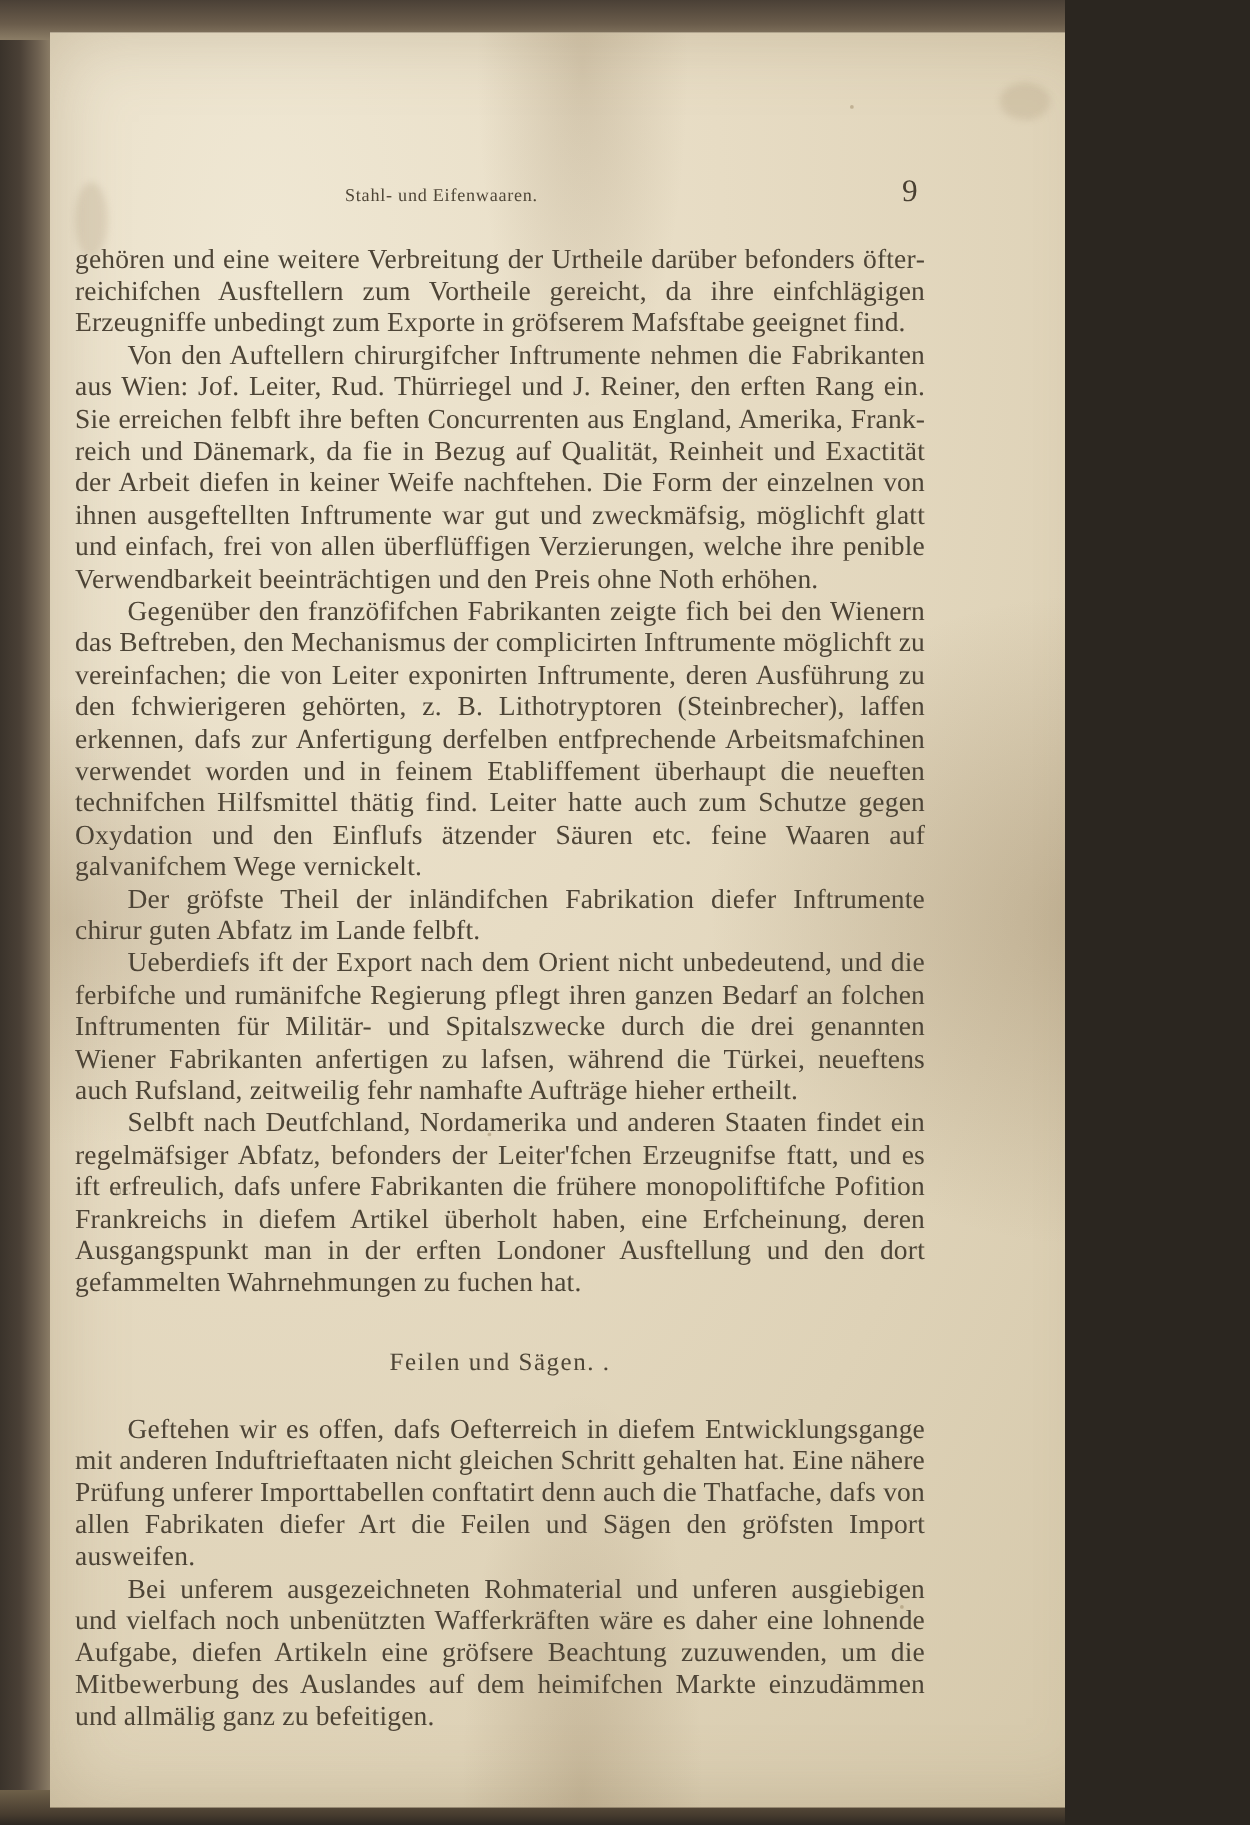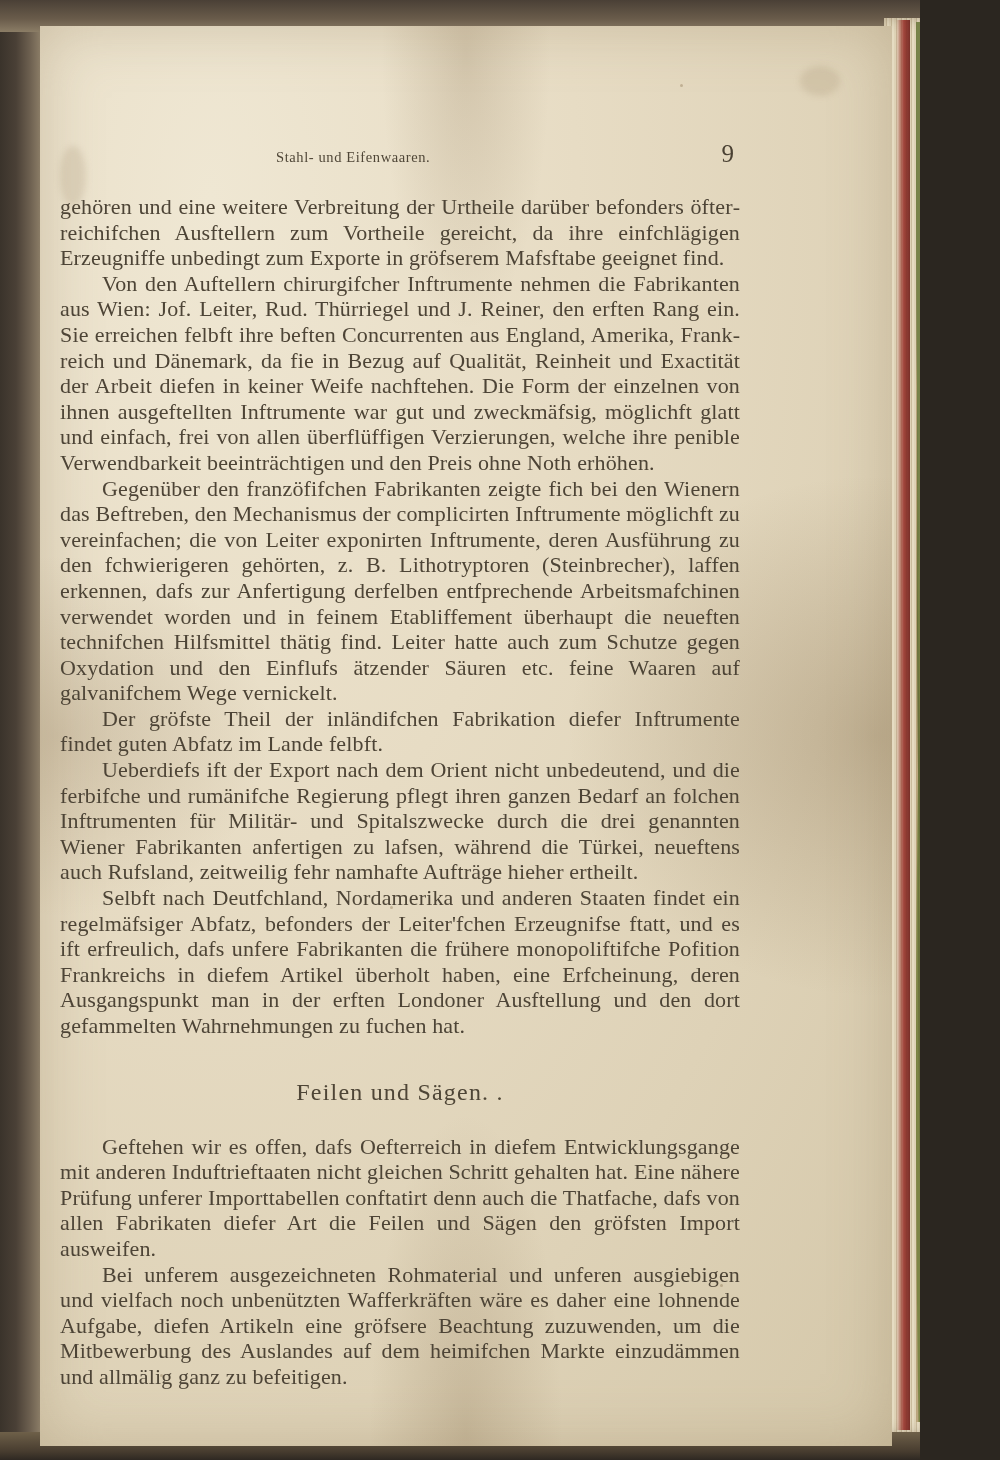--- a/index.html
+++ b/index.html
@@ -2,21 +2,21 @@
 <html><head>
 <meta charset="utf-8">
 <style>
   html, body {
     margin: 0;
     padding: 0;
     background: #2b2620;
   }
   #page {
     position: relative;
-    width: 920px;
+    width: 852px;
     height: 1460px;
     overflow: hidden;
     background: #eab308;
     font-family: "Liberation Serif", serif;
   }
 
   
   .board-left {
     position: absolute;
     left: 0; top: 0;
@@ -157,21 +157,21 @@
     color: #4d4436;
     text-indent: 0;
   }
   p.para + p.para { margin-top: 0px; }
   p.para.ind { text-indent: 42px; }
 
   h2.section-title {
     margin: 40px 0 28px 0;
     text-align: center;
     font-weight: normal;
-    font-size: 24px;
+    font-size: 20px;
     letter-spacing: 1.2px;
     color: #4e4536;
   }
 
   
   .speck {
     position: absolute;
     border-radius: 50%;
     background: rgba(120,96,62,.33);
     pointer-events: none;
@@ -219,21 +219,21 @@
   <div class="text-col">
 
     <div class="runhead">
       <span class="rh-title">Stahl- und Eifenwaaren.</span>
       <span class="rh-page">9</span>
     </div>
 
     <p class="para">gehören und eine weitere Verbreitung der Urtheile darüber befonders öfter­reichifchen Ausftellern zum Vortheile gereicht, da ihre einfchlägigen Erzeugniffe unbedingt zum Exporte in gröfserem Mafsftabe geeignet find.</p>
     <p class="para ind">Von den Auftellern chirurgifcher Inftrumente nehmen die Fabrikanten aus Wien: Jof. Leiter, Rud. Thürriegel und J. Reiner, den erften Rang ein. Sie erreichen felbft ihre beften Concurrenten aus England, Amerika, Frank­reich und Dänemark, da fie in Bezug auf Qualität, Reinheit und Exactität der Arbeit diefen in keiner Weife nachftehen. Die Form der einzelnen von ihnen ausgeftellten Inftrumente war gut und zweckmäfsig, möglichft glatt und einfach, frei von allen überflüffigen Verzierungen, welche ihre penible Verwendbarkeit beeinträchtigen und den Preis ohne Noth erhöhen.</p>
     <p class="para ind">Gegenüber den franzöfifchen Fabrikanten zeigte fich bei den Wienern das Beftreben, den Mechanismus der complicirten Inftrumente möglichft zu verein­fachen; die von Leiter exponirten Inftrumente, deren Ausführung zu den fchwierigeren gehörten, z. B. Lithotryptoren (Steinbrecher), laffen erkennen, dafs zur Anfertigung derfelben entfprechende Arbeitsmafchinen verwendet worden und in feinem Etabliffement überhaupt die neueften technifchen Hilfsmittel thätig find. Leiter hatte auch zum Schutze gegen Oxydation und den Einflufs ätzender Säuren etc. feine Waaren auf galvanifchem Wege vernickelt.</p>
-    <p class="para ind">Der gröfste Theil der inländifchen Fabrikation diefer Inftrumente findet guten Abfatz im Lande felbft.</p>
+    <p class="para ind">Der gröfste Theil der inländifchen Fabrikation diefer Inftrumente chirur guten Abfatz im Lande felbft.</p>
     <p class="para ind">Ueberdiefs ift der Export nach dem Orient nicht unbedeutend, und die ferbifche und rumänifche Regierung pflegt ihren ganzen Bedarf an folchen Inftrumenten für Militär- und Spitalszwecke durch die drei genannten Wiener Fabrikanten anfertigen zu lafsen, während die Türkei, neueftens auch Rufsland, zeitweilig fehr namhafte Aufträge hieher ertheilt.</p>
     <p class="para ind">Selbft nach Deutfchland, Nordamerika und anderen Staaten findet ein regelmäfsiger Abfatz, befonders der Leiter'fchen Erzeugnifse ftatt, und es ift erfreulich, dafs unfere Fabrikanten die frühere monopoliftifche Pofition Frank­reichs in diefem Artikel überholt haben, eine Erfcheinung, deren Ausgangspunkt man in der erften Londoner Ausftellung und den dort gefammelten Wahr­nehmungen zu fuchen hat.</p>
 
     <h2 class="section-title">Feilen und Sägen. .</h2>
 
     <p class="para ind">Geftehen wir es offen, dafs Oefterreich in diefem Entwicklungsgange mit anderen Induftrieftaaten nicht gleichen Schritt gehalten hat. Eine nähere Prüfung unferer Importtabellen conftatirt denn auch die Thatfache, dafs von allen Fabrikaten diefer Art die Feilen und Sägen den gröfsten Import ausweifen.</p>
     <p class="para ind">Bei unferem ausgezeichneten Rohmaterial und unferen ausgiebigen und vielfach noch unbenützten Wafferkräften wäre es daher eine lohnende Auf­gabe, diefen Artikeln eine gröfsere Beachtung zuzuwenden, um die Mitbewerbung des Auslandes auf dem heimifchen Markte einzudämmen und allmälig ganz zu befeitigen.</p>
 
   </div>
 </div>

